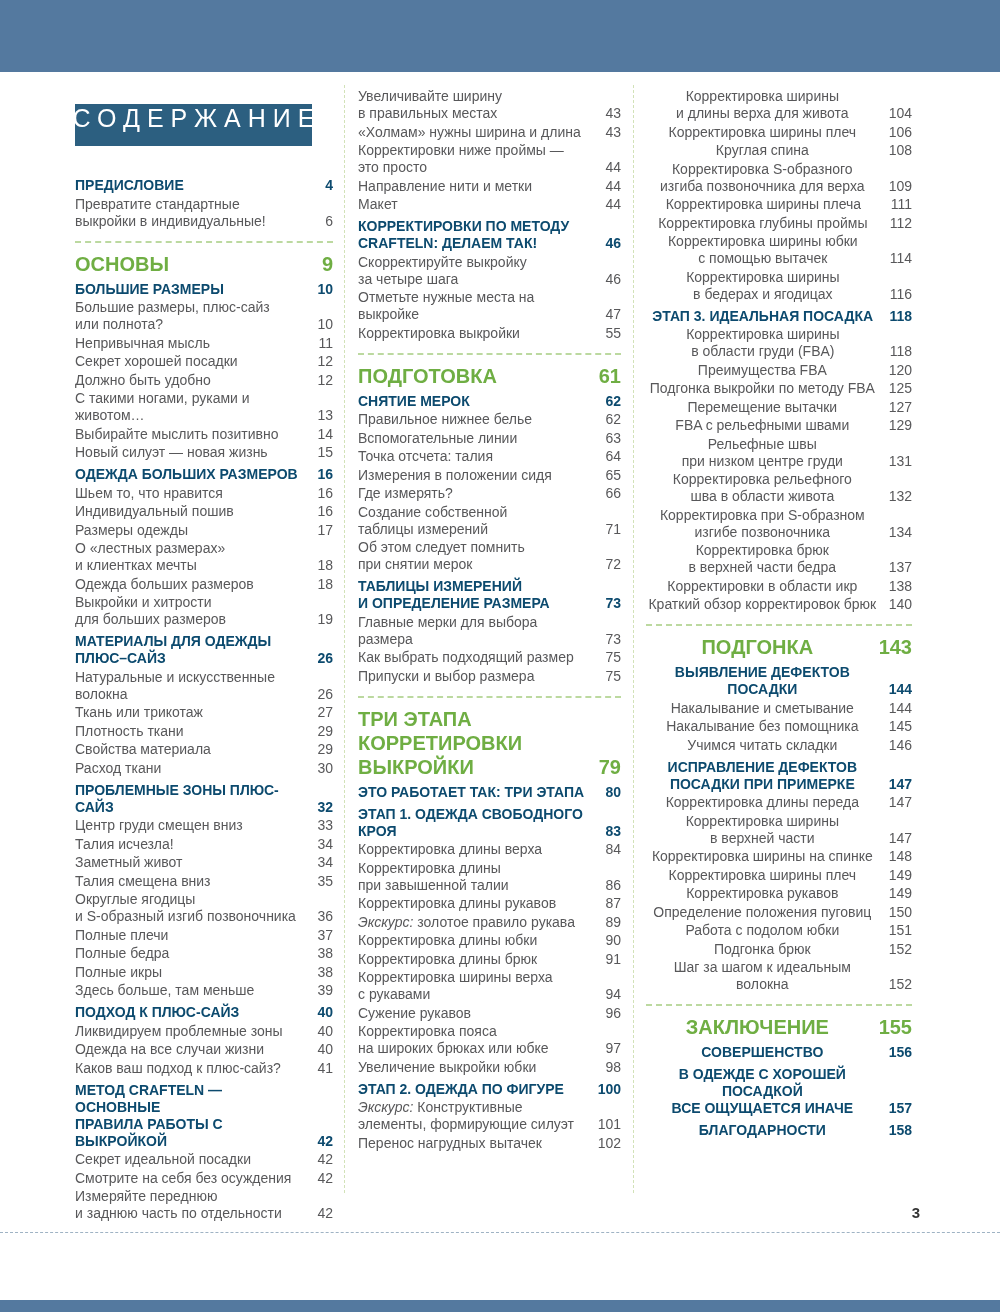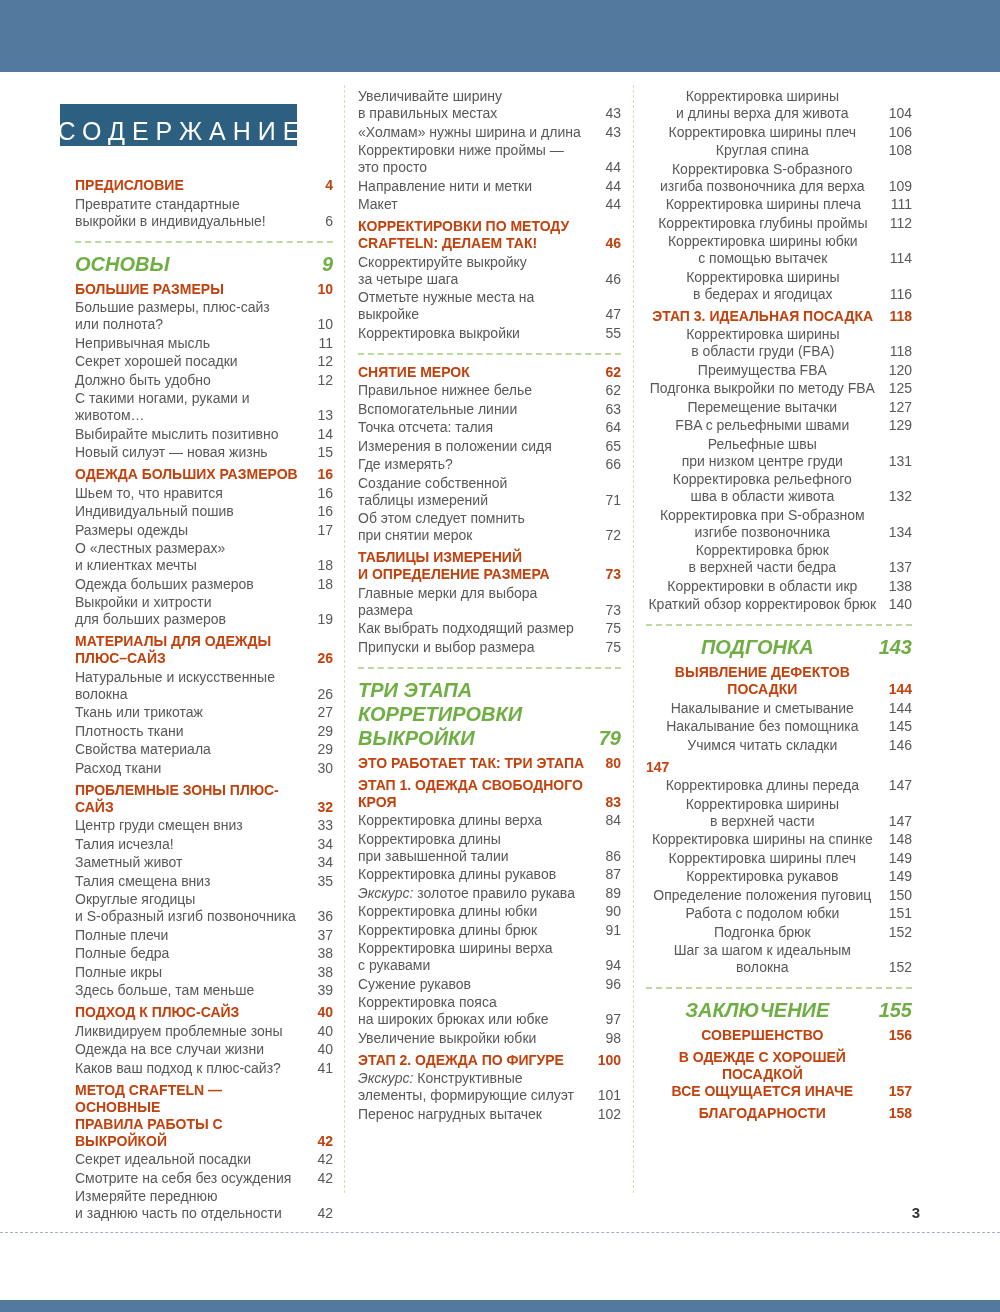--- a/index.html
+++ b/index.html
@@ -4,37 +4,37 @@
 <style>
   html,body{margin:0;padding:0;background:#e9e9e9;}
   .page{
     position:relative;width:1000px;height:1312px;margin:0 auto;
     background:#ffffff;overflow:hidden;
     font-family:"Liberation Sans",sans-serif;
   }
   .top-bar{position:absolute;left:0;top:0;width:1000px;height:72px;background:#54799f;}
   .bottom-bar{position:absolute;left:0;top:1300px;width:1000px;height:12px;background:#54799f;}
   .title-box{
-    position:absolute;left:60px;top:104px;width:237px;height:42px;
-    background:#2c5f80;color:#ffffff;display:flex;align-items:flex-end;justify-content:center;
+    position:absolute;left:75px;top:104px;width:237px;height:42px;
+    background:#2c5f80;color:#ffffff;display:flex;align-items:flex-start;justify-content:center;
     font-size:25px;letter-spacing:7px;padding-left:7px;box-sizing:border-box;font-weight:400;
   }
   .col{position:absolute;box-sizing:border-box;}
   #col-list-0{left:75px;top:172px;width:258px;}
   #col-list-1{left:358px;top:87px;width:263px;}
   #col-list-2{left:646px;top:87px;width:266px;text-align:center;}
   .vdivider{position:absolute;top:85px;height:1108px;width:0;border-left:1px dashed #d2e2b8;}
   #vdiv-1{left:344px;}
   #vdiv-2{left:633px;}
   .row{display:flex;align-items:flex-end;column-gap:10px;margin:1px 0 1.5px;}
   .row .label{flex:1;white-space:pre-line;}
   .row .num{white-space:nowrap;}
   .row.entry{font-size:14px;line-height:17px;color:#58585a;}
-  .row.section{font-size:14px;line-height:17px;font-weight:700;color:#c2410c;margin-top:5px;}
-  .row.chapter{font-size:20px;line-height:24px;font-weight:700;color:#6fae43;margin:1px 0 4px;font-style:italic;}
+  .row.section{font-size:14px;line-height:17px;font-weight:700;color:#0c4a6e;margin-top:5px;}
+  .row.chapter{font-size:20px;line-height:24px;font-weight:700;color:#6fae43;margin:1px 0 4px;}
   .divider{border-top:2px dashed #bcd9a0;margin:11px 0 9px;}
   .footer-page-num{
     position:absolute;left:870px;top:1204px;width:50px;text-align:right;
     font-size:15px;font-weight:700;color:#343434;
   }
   .footer-line{position:absolute;left:0;top:1232px;width:1000px;border-top:1px dashed #9fb3c4;}
   i{font-style:italic;margin-top:23px;}
 </style>
 </head>
 <body>
@@ -260,20 +260,24 @@
       </div>
       <div class="row entry">
         <span class="label">Отметьте нужные места на выкройке</span>
         <span class="num">47</span>
       </div>
       <div class="row entry">
         <span class="label">Корректировка выкройки</span>
         <span class="num">55</span>
       </div>
       <div class="divider"></div>
+      <div class="row chapter">
+        <span class="label">ПОДГОТОВКА</span>
+        <span class="num">61</span>
+      </div>
       <div class="row section">
         <span class="label">СНЯТИЕ МЕРОК</span>
         <span class="num">62</span>
       </div>
       <div class="row entry">
         <span class="label">Правильное нижнее белье</span>
         <span class="num">62</span>
       </div>
       <div class="row entry">
         <span class="label">Вспомогательные линии</span>
@@ -494,20 +498,22 @@
       </div>
       <div class="row entry">
         <span class="label">Накалывание без помощника</span>
         <span class="num">145</span>
       </div>
       <div class="row entry">
         <span class="label">Учимся читать складки</span>
         <span class="num">146</span>
       </div>
       <div class="row section">
+        <span class="label">ИСПРАВЛЕНИЕ ДЕФЕКТОВ
+ПОСАДКИ ПРИ ПРИМЕРКЕ</span>
         <span class="num">147</span>
       </div>
       <div class="row entry">
         <span class="label">Корректировка длины переда</span>
         <span class="num">147</span>
       </div>
       <div class="row entry">
         <span class="label">Корректировка ширины
 в верхней части</span>
         <span class="num">147</span>

